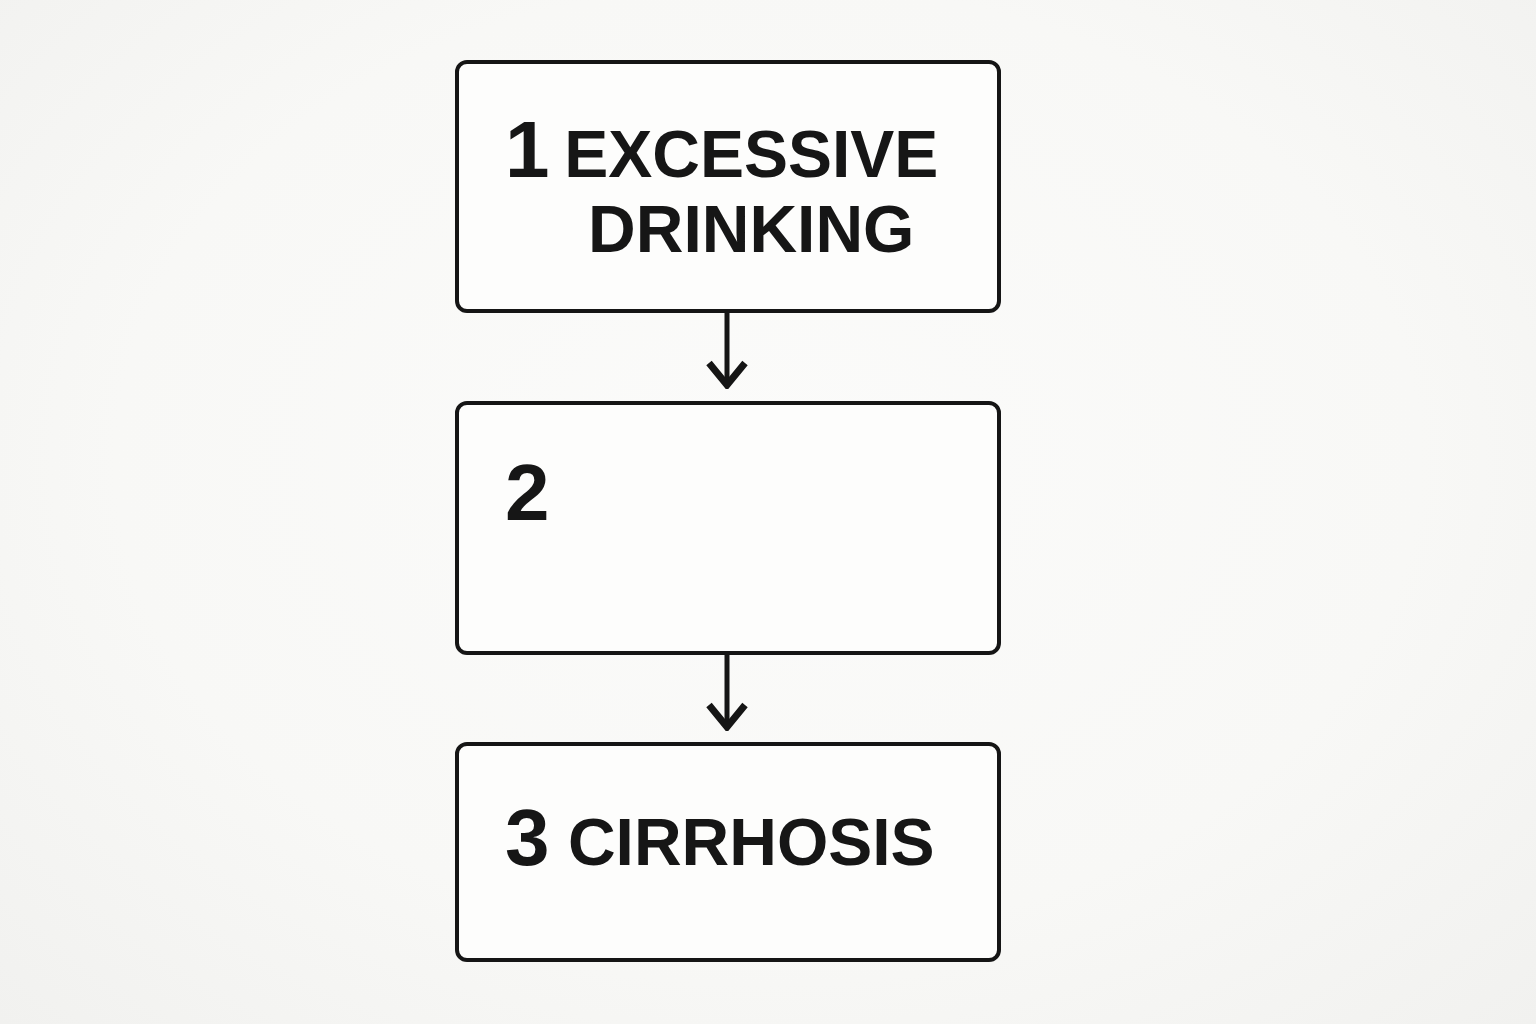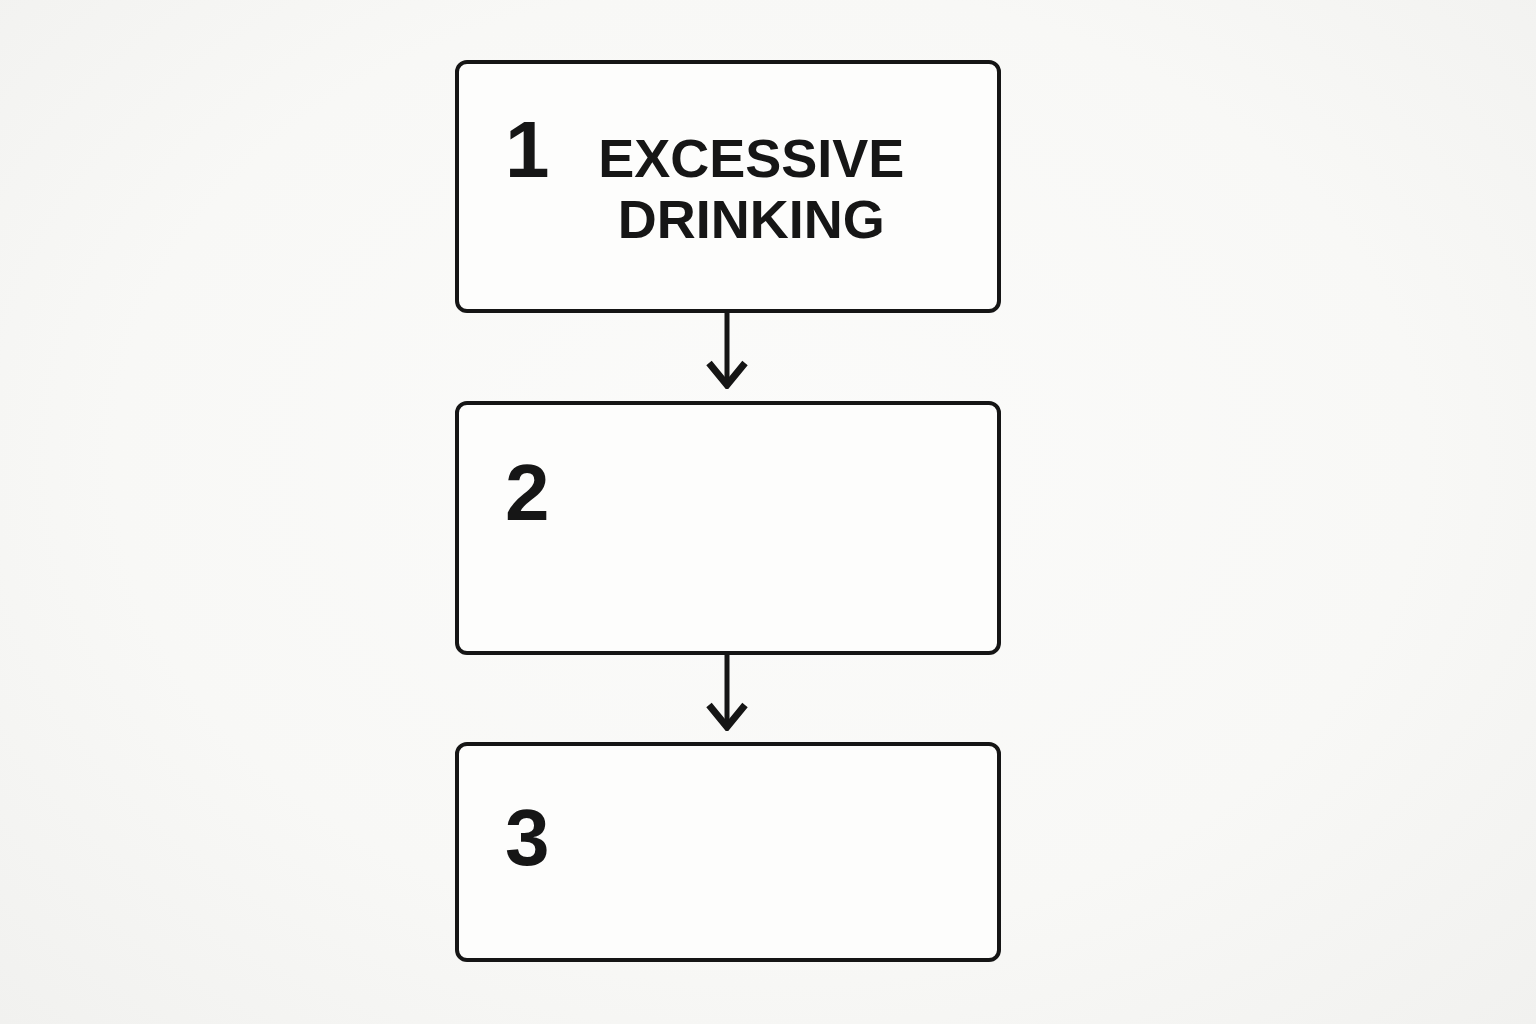--- a/index.html
+++ b/index.html
@@ -37,21 +37,21 @@
   .step-3 { top: 742px; height: 220px; padding-top: 52px; }
   .num {
     font-size: 80px;
     font-weight: 700;
     line-height: 1;
     flex: 0 0 auto;
   }
   .label {
     flex: 1 1 auto;
     text-align: center;
-    font-size: 54px;
+    font-size: 66px;
     font-weight: 700;
     line-height: 1.13;
     letter-spacing: 0px;
   }
   .arrow {
     position: absolute;
     left: 705px;
     width: 44px;
     height: 76px;
   }
@@ -79,15 +79,16 @@
     <span class="num">2</span>
   </section>
 
   <svg class="arrow arrow-2" viewBox="0 0 44 76" aria-hidden="true">
     <line x1="22" y1="0" x2="22" y2="69"></line>
     <polyline points="4,50 22,72 40,50"></polyline>
   </svg>
 
   <section class="step step-3">
     <span class="num">3</span>
+    <div class="label">CIRRHOSIS</div>
   </section>
 
 </div>
 
 </body></html>

